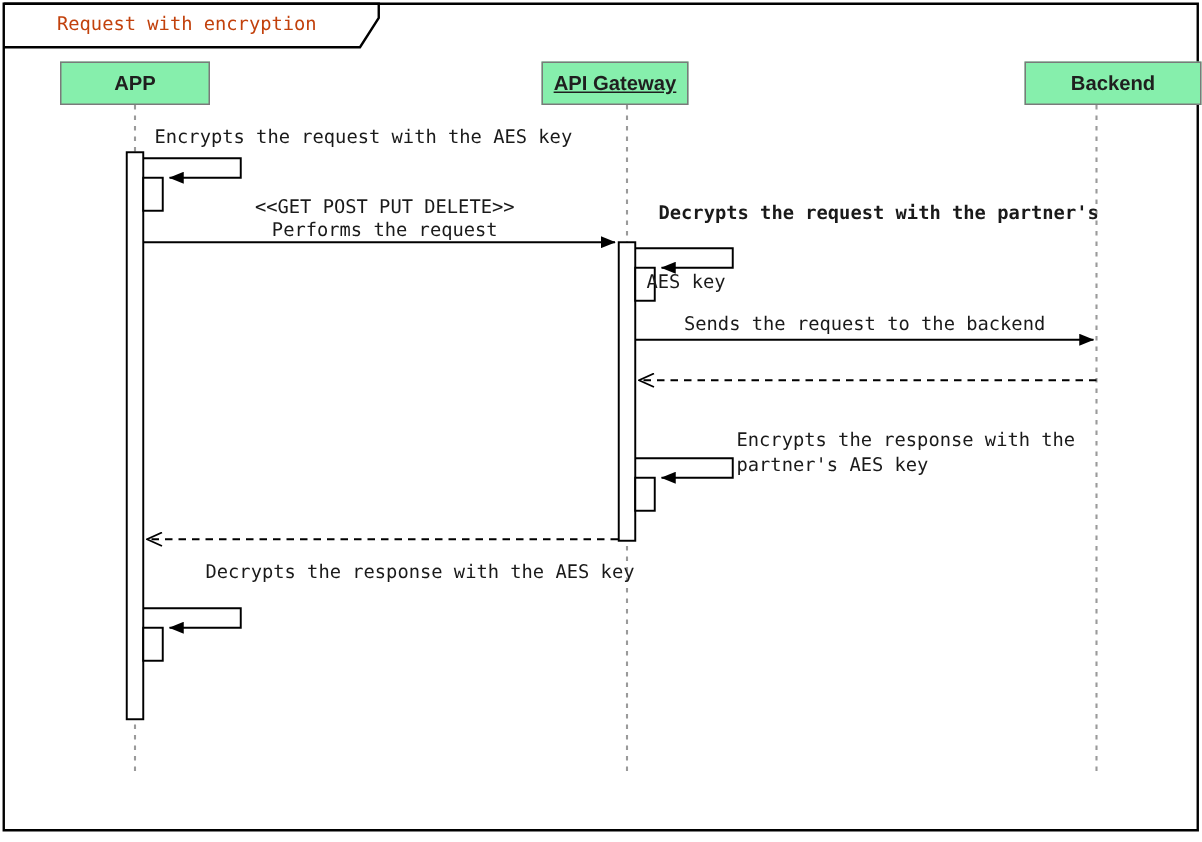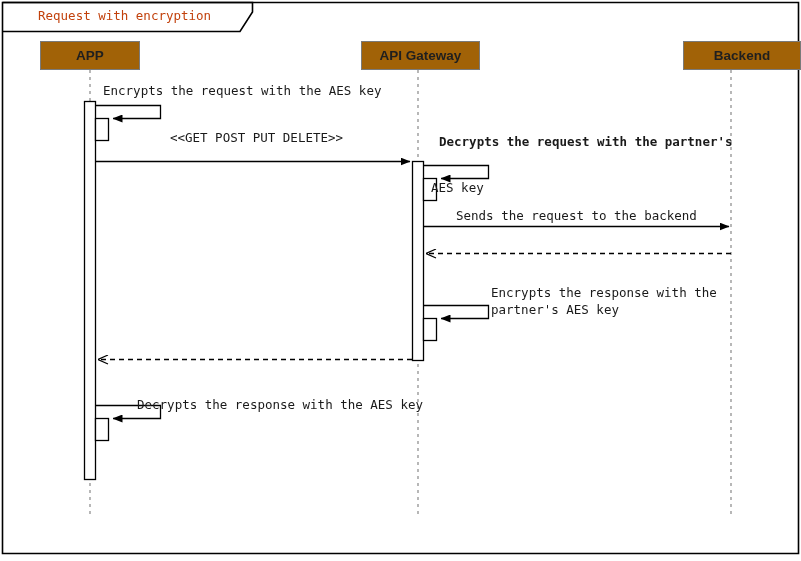--- a/index.html
+++ b/index.html
@@ -38,21 +38,21 @@
   .frame-title {
     position: absolute;
     font-family: "DejaVu Sans Mono", monospace;
     font-size: 12.5px;
     color: #c2410c;
     white-space: pre;
   }
   .participant {
     position: absolute;
     box-sizing: border-box;
-    background: #a16207;
+    background: #86efac;
     border: 1px solid #7a7a7a;
     display: flex;
     align-items: center;
     justify-content: center;
     font-family: "Liberation Sans", sans-serif;
     font-size: 13.5px;
     font-weight: bold;
     color: #1f1f1f;
   }
 </style>
@@ -149,34 +149,35 @@
     <g>
       <path d="M95.5,405.5 L160.5,405.5 L160.5,418.5 L113,418.5" fill="none" stroke="#000000" stroke-width="1.3" marker-end="url(#arrow-filled-left)"></path>
     </g>
   </svg>
 
   <div class="frame-title" style="left:38px; top:8px;">Request with encryption</div>
 
   <div class="participant" style="left:40px; top:41px; width:100px; height:29px;">
     <span>APP</span>
   </div>
-  <div class="participant" style="left:361px; top:41px; width:119px; height:29px;">
+  <div class="participant" style="left:361px; top:41px; width:98px; height:29px;text-decoration:underline;">
     <span>API Gateway</span>
   </div>
   <div class="participant" style="left:683px; top:41px; width:118px; height:29px;">
     <span>Backend</span>
   </div>
 
   <div class="lbl" style="left:103px; top:83px;">Encrypts the request with the AES key</div>
 
   <div class="lbl lbl-center" style="left:104px; top:130px; width:305px;">&lt;&lt;GET POST PUT DELETE&gt;&gt;</div>
+  <div class="lbl lbl-center" style="left:104px; top:145px; width:305px;">Performs the request</div>
 
   <div class="lbl" style="left:439px; top:134px;font-weight:bold;">Decrypts the request with the partner's</div>
   <div class="lbl" style="left:431px; top:152px;margin-top:28px;">AES key</div>
 
   <div class="lbl" style="left:456px; top:208px;">Sends the request to the backend</div>
 
   <div class="lbl" style="left:491px; top:285px;">Encrypts the response with the</div>
   <div class="lbl" style="left:491px; top:302px;">partner's AES key</div>
 
-  <div class="lbl" style="left:103px; top:397px;padding-left:34px;">Decrypts the response with the AES key</div>
+  <div class="lbl" style="left:103px; top:373px;padding-left:34px;">Decrypts the response with the AES key</div>
 
 </div>
 
 </body></html>

